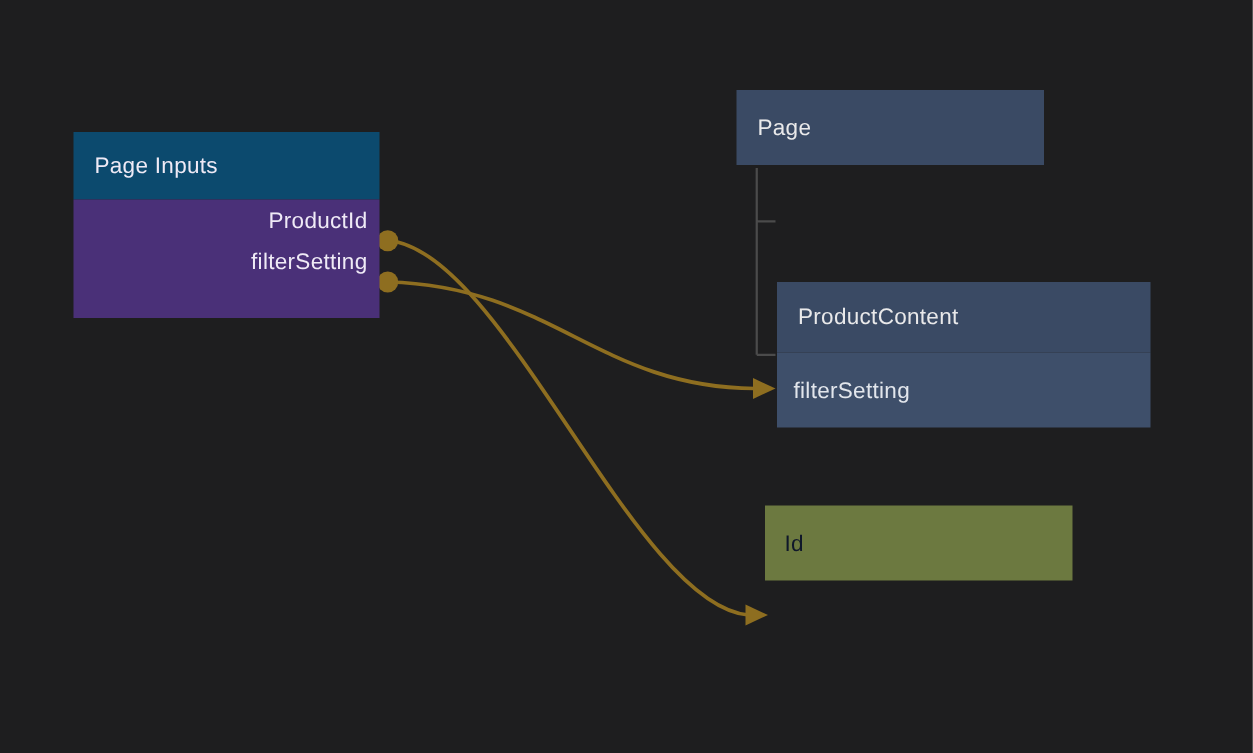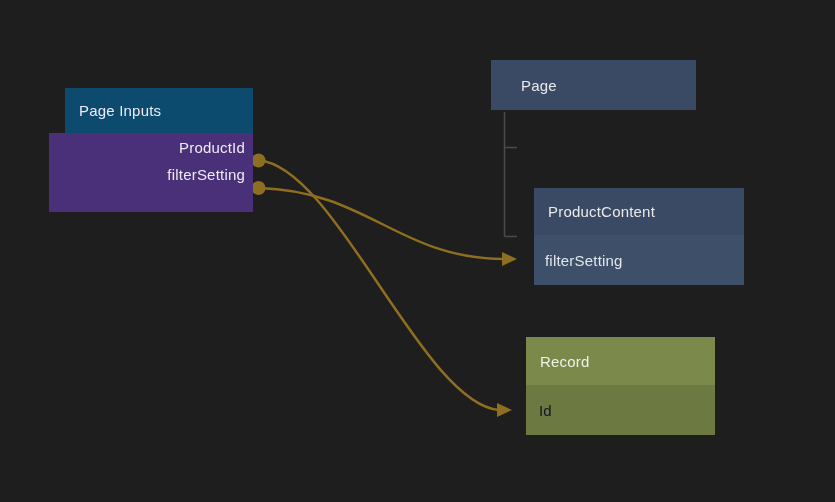--- a/index.html
+++ b/index.html
@@ -21,39 +21,38 @@
   }
 
   .node { position: absolute; box-sizing: border-box; }
   .node .hdr, .node .row {
     box-sizing: border-box;
     display: flex;
     align-items: center;
     font-size: 15px;
     color: #e9e9ea;
     letter-spacing: 0.2px;
-    margin-left: 16px;
   }
 
   
   .page-inputs { left: 49px; top: 88px; width: 204px; height: 123px; }
   .page-inputs .hdr {
     height: 45px; background: #0c4a6e; padding-left: 14px; color: #efeaf6;
   }
   .page-inputs .body { height: 78px; background: #4a3078; padding-top: 1px; }
   .page-inputs .row {
     height: 27px; justify-content: flex-end; padding-right: 8px; color: #efeaf6;
   }
 
   
   .page-root { left: 491px; top: 60px; width: 205px; height: 50px; background: #3a4a64; }
   .page-root .hdr { height: 50px; padding-left: 14px; }
   .text-node { left: 518px; top: 123px; width: 206px; height: 48px; background: #3a4a64; }
   .text-node .hdr { height: 48px; padding-left: 14px; }
-  .pc-node { left: 518px; top: 188px; width: 226px; height: 97px; }
+  .pc-node { left: 518px; top: 188px; width: 249px; height: 97px; }
   .pc-node .hdr { height: 47px; background: #3a4a64; padding-left: 14px; }
   .pc-node .row { height: 50px; background: #3e4f6a; padding-left: 11px; color: #e2e6ec; }
 
   
   .record-node { left: 510px; top: 337px; width: 205px; height: 98px; }
   .record-node .hdr { height: 48px; background: #7b894b; padding-left: 14px; color: #f0f1e6; }
   .record-node .row { height: 50px; background: #6c7940; padding-left: 13px; color: #0f172a; }
 </style>
 </head>
 <body>
@@ -98,21 +97,18 @@
   <div class="node pc-node">
     <div class="hdr">
       <span>ProductContent</span>
     </div>
     <div class="row">
       <span>filterSetting</span>
     </div>
   </div>
 
   <div class="node record-node">
-    <div class="hdr">
-      <span>Record</span>
-    </div>
     <div class="row">
       <span>Id</span>
     </div>
   </div>
 
 </div>
 
 </body></html>

